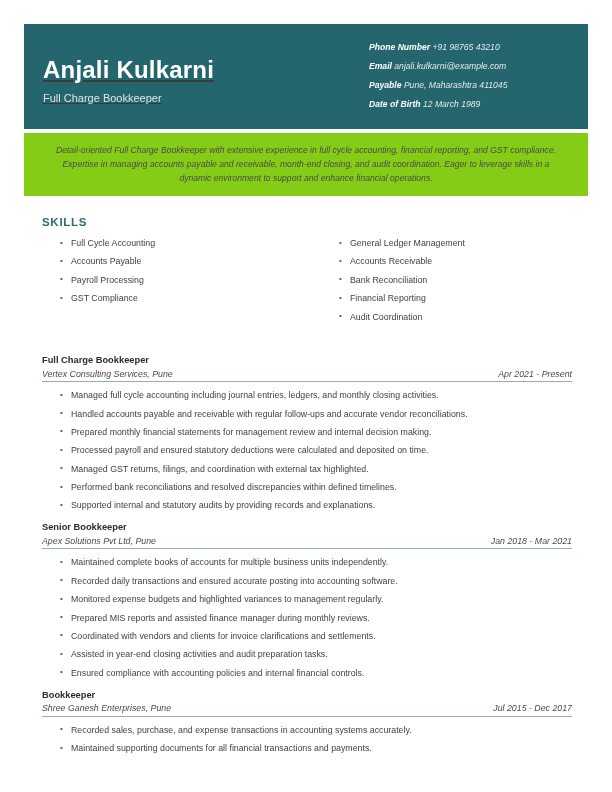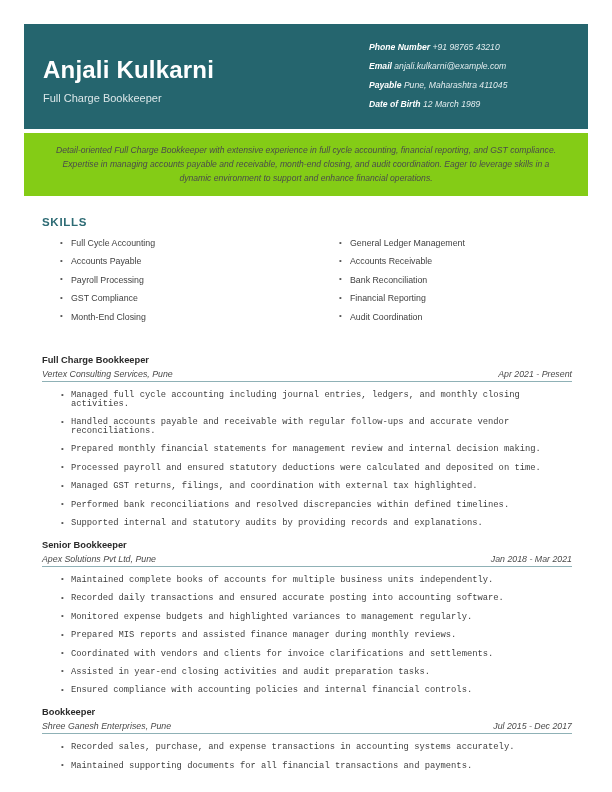--- a/index.html
+++ b/index.html
@@ -31,20 +31,21 @@
     width: 564px;
     height: 105px;
     background: #25656e;
     box-sizing: border-box;
     padding: 0;
   }
   .header-identity {
     position: absolute;
     left: 19px;
     top: 33px;
+    text-decoration: underline;
   }
   .name {
     font-size: 24px;
     font-weight: bold;
     color: #ffffff;
     letter-spacing: 0.2px;
     line-height: 1.1;
     margin: 0;
     white-space: nowrap;
   }
@@ -175,21 +176,20 @@
     font-style: italic;
     color: #4a4a4a;
     text-align: right;
     white-space: nowrap;
   }
   .job-bullets {
     margin: 0;
     padding: 0;
     list-style: none;
     margin-top: 9px;
-    font-family: Liberation Mono, monospace;
   }
   .job-bullets li {
     position: relative;
     font-size: 8.8px;
     line-height: 1.0;
     color: #3f3f3f;
     padding-left: 29px;
     margin-bottom: 9.6px;
   }
   .job-bullets li::before {
@@ -236,21 +236,20 @@
   </div>
 
   <div class="skills-section">
     <div class="section-title">SKILLS</div>
     <div class="skills-grid">
       <div class="skills-col left">
         <div class="skill-item">Full Cycle Accounting</div>
         <div class="skill-item">Accounts Payable</div>
         <div class="skill-item">Payroll Processing</div>
         <div class="skill-item">GST Compliance</div>
-        <div class="skill-item">Month-End Closing</div>
       </div>
       <div class="skills-col right">
         <div class="skill-item">General Ledger Management</div>
         <div class="skill-item">Accounts Receivable</div>
         <div class="skill-item">Bank Reconciliation</div>
         <div class="skill-item">Financial Reporting</div>
         <div class="skill-item">Audit Coordination</div>
       </div>
     </div>
   </div>

